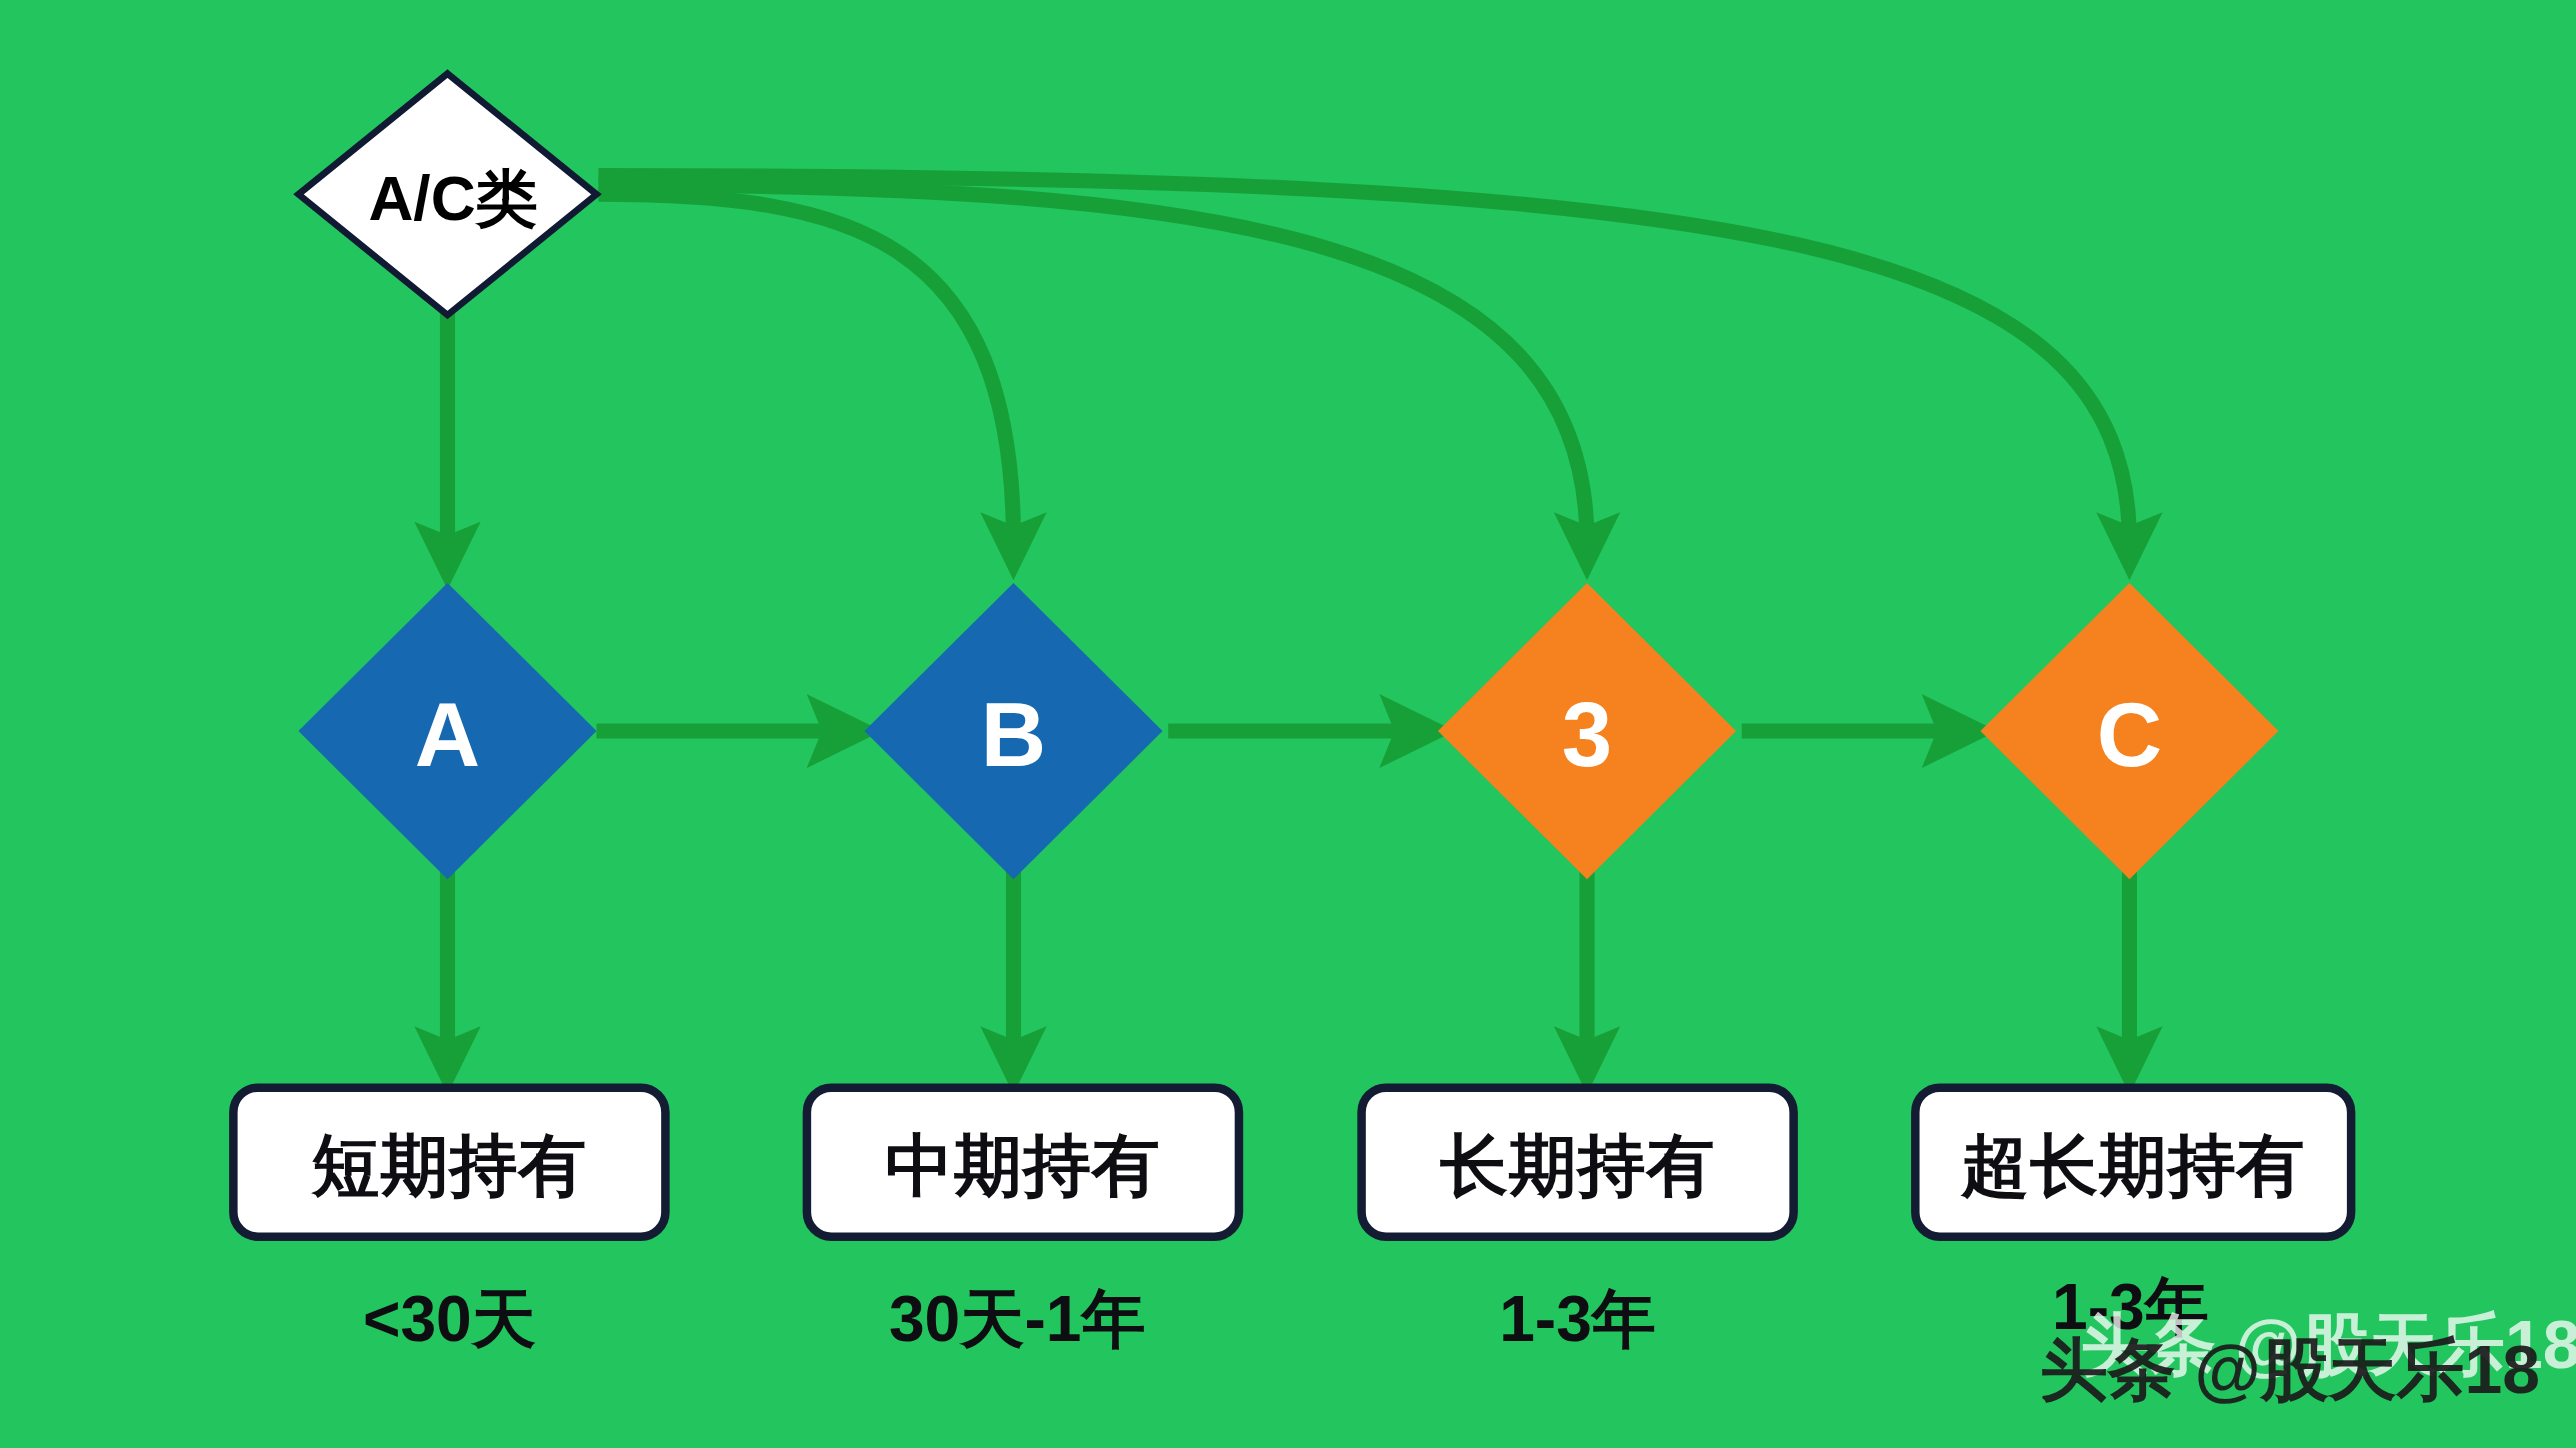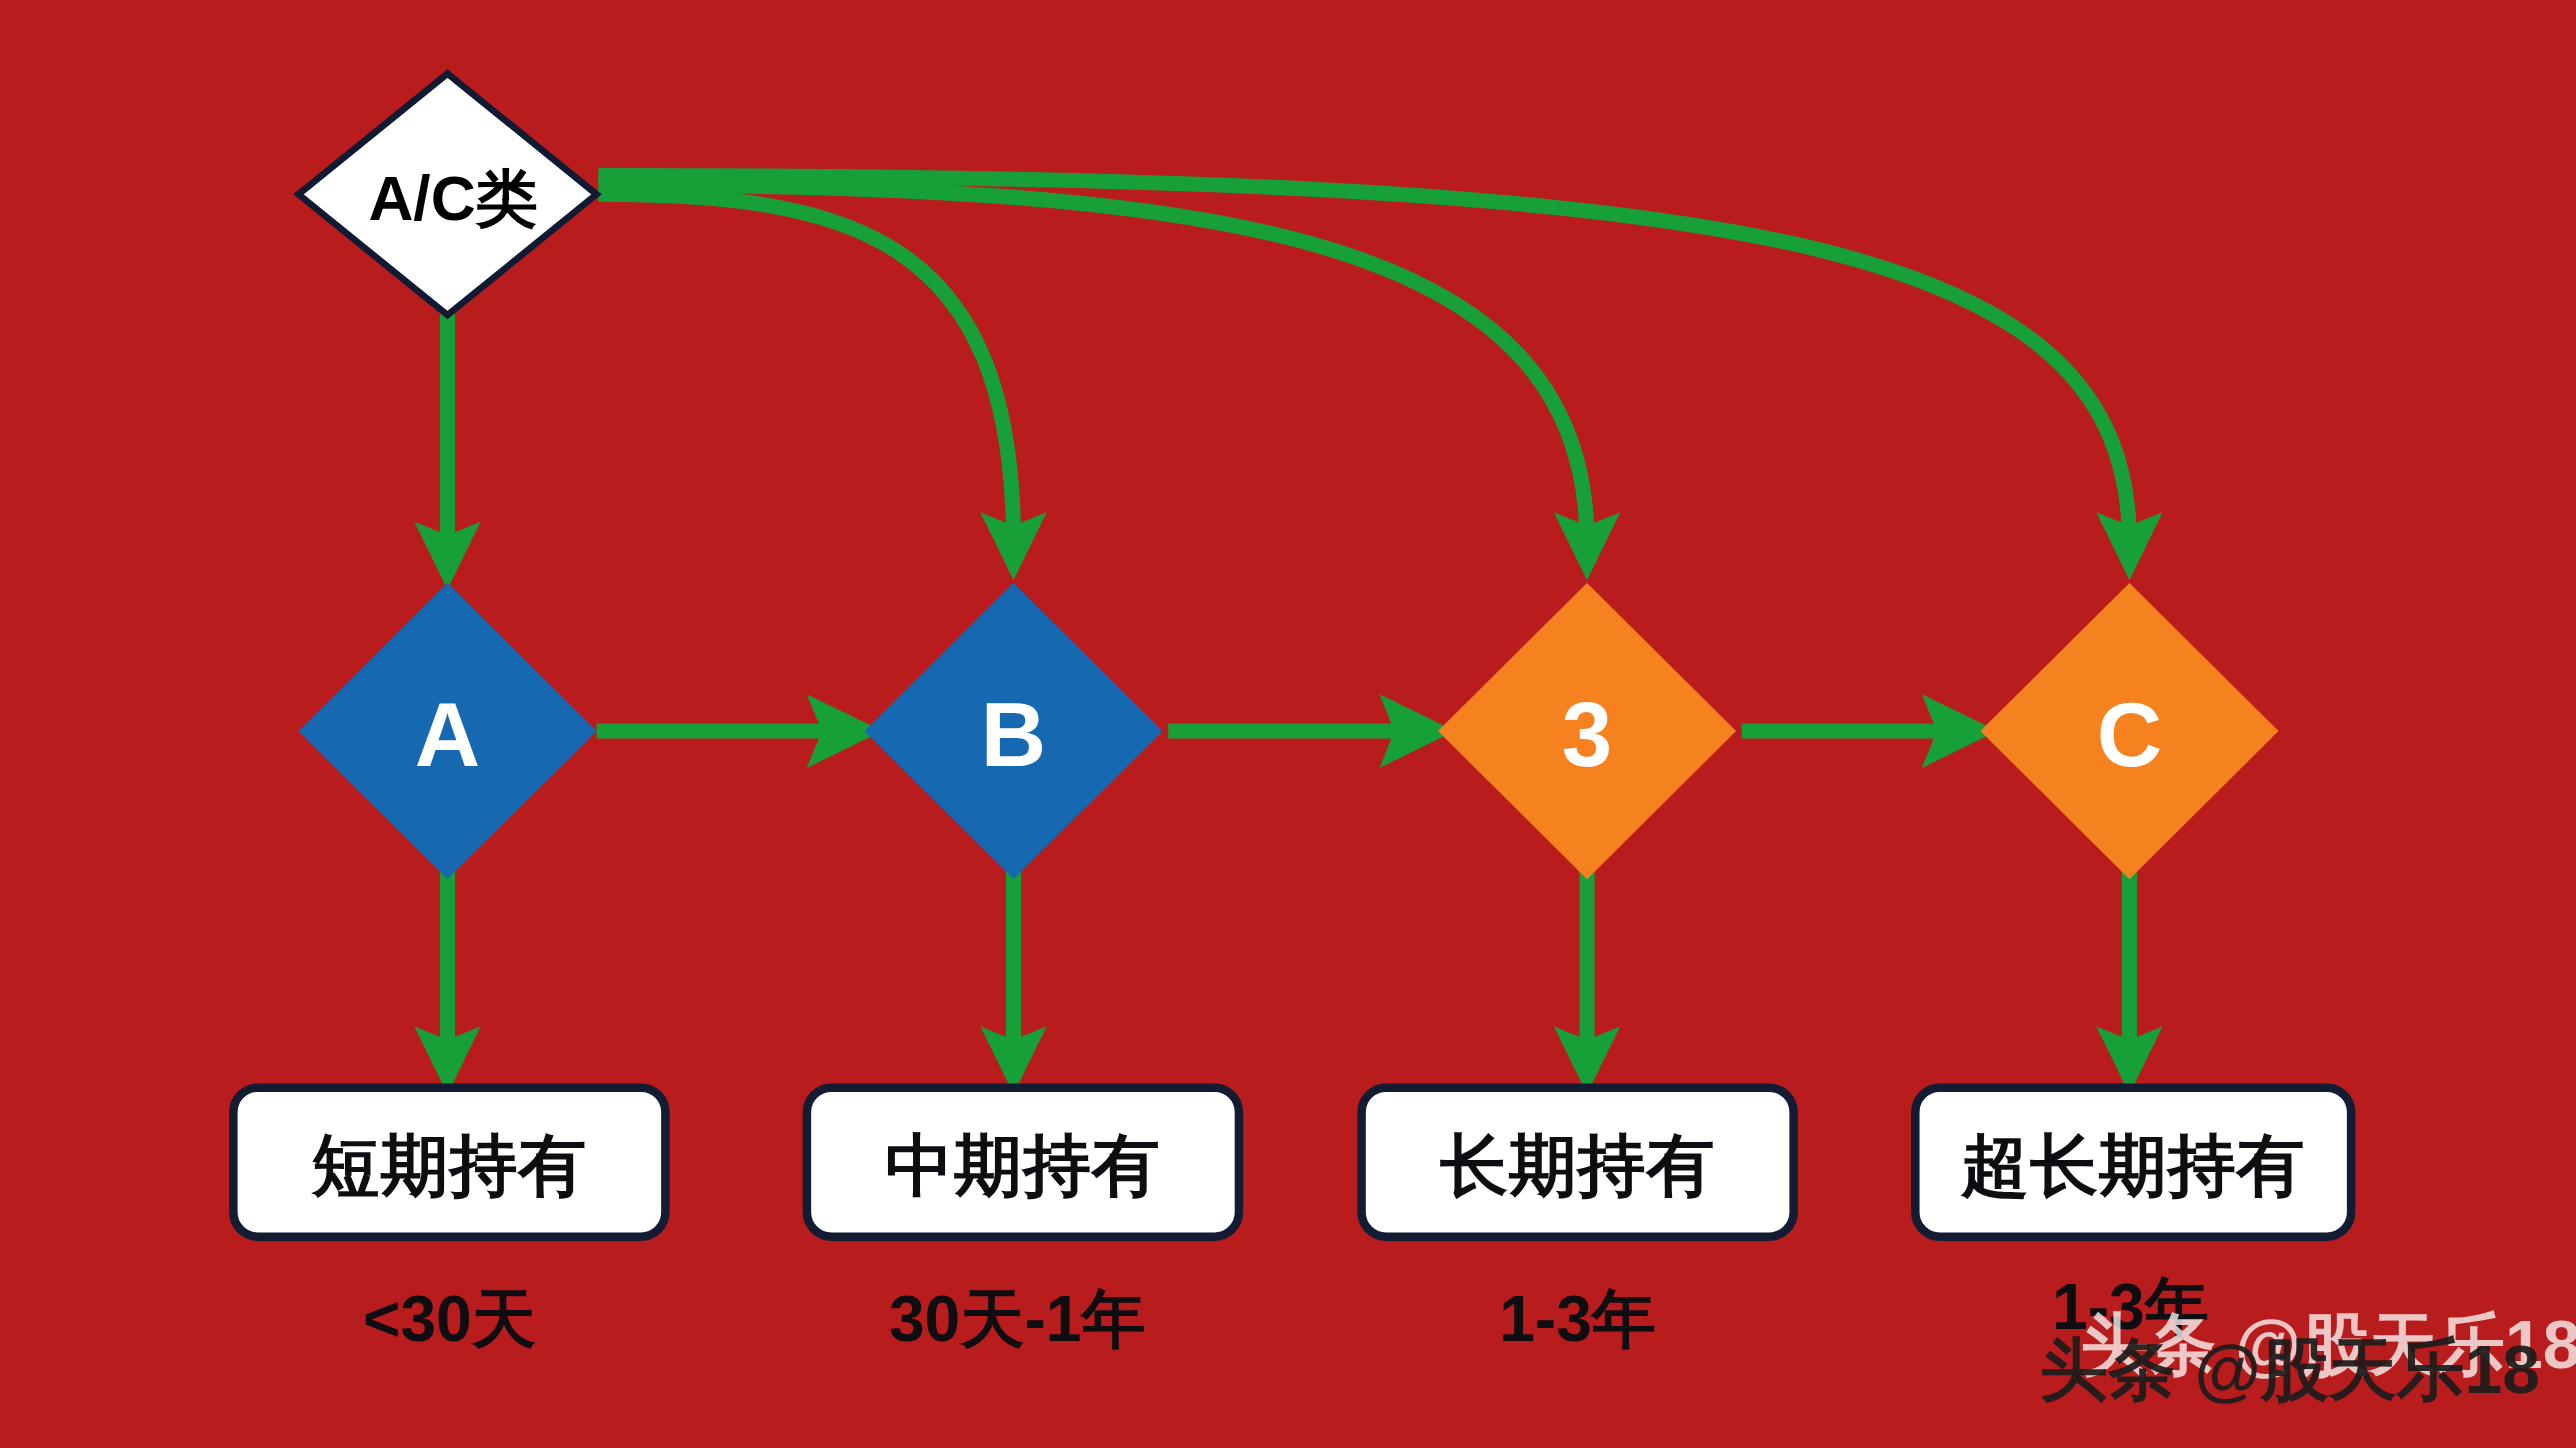--- a/index.html
+++ b/index.html
@@ -7,21 +7,21 @@
     padding: 0;
     background: #ffffff;
   }
   body {
     font-family: "Liberation Sans", "DejaVu Sans", sans-serif;
   }
   #canvas {
     position: relative;
     width: 2576px;
     height: 1448px;
-    background: #b91c1c;
+    background: #22c55e;
     overflow: hidden;
   }
   svg.layer {
     position: absolute;
     left: 0;
     top: 0;
     width: 2576px;
     height: 1448px;
   }
   .edges { z-index: 1; }

